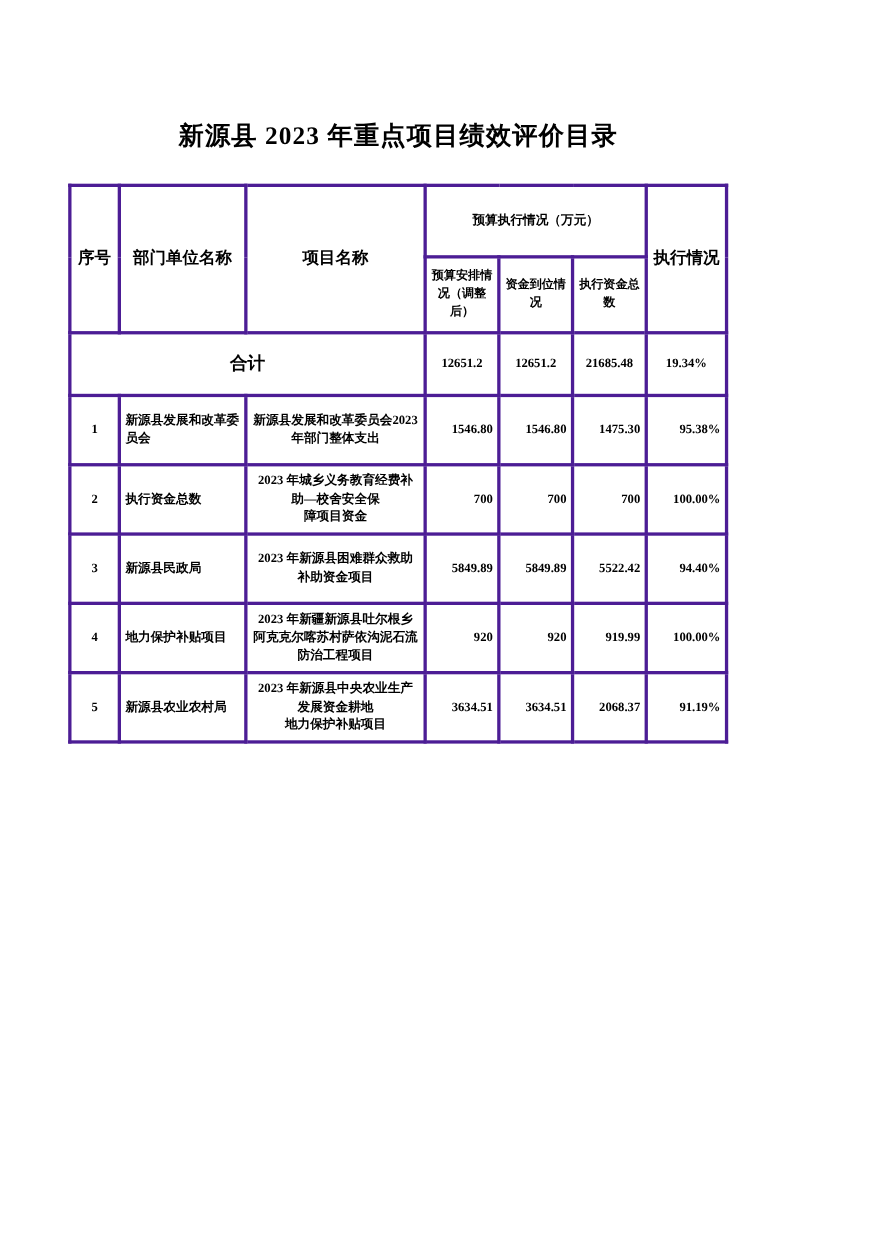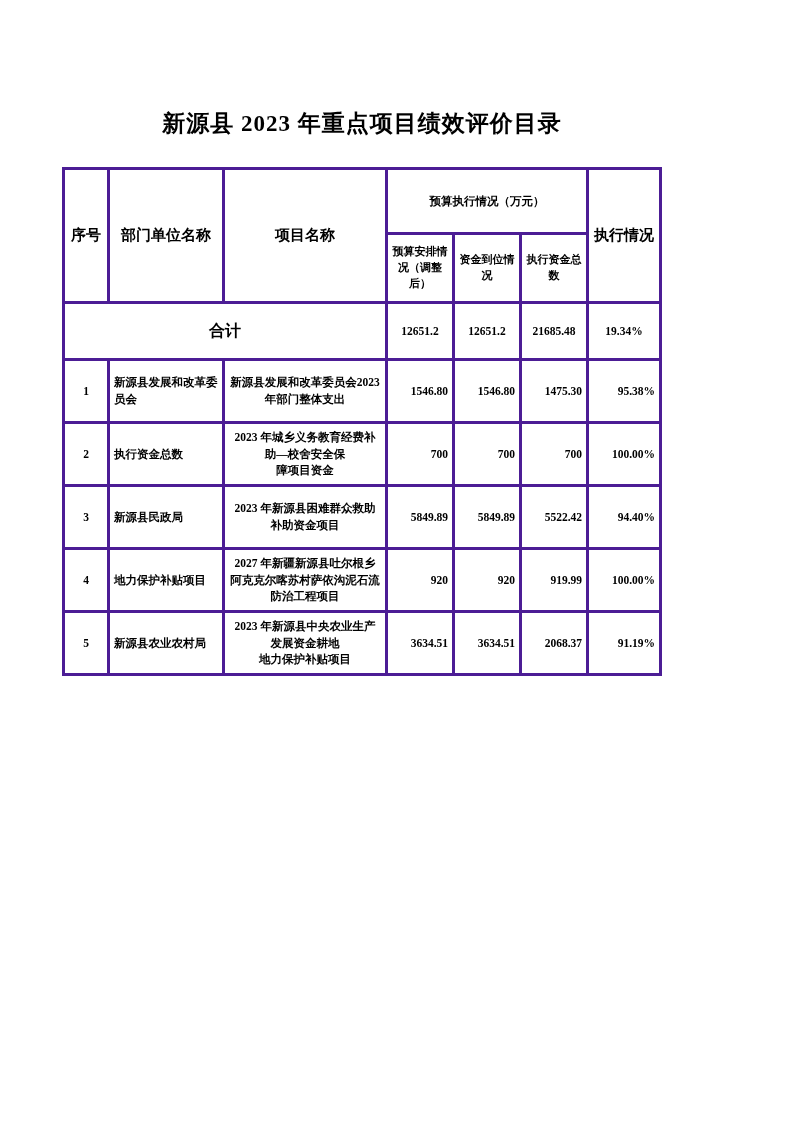--- a/index.html
+++ b/index.html
@@ -150,21 +150,21 @@
           <td class="c-proj multiline">2023 年新源县困难群众救助补助资金项目</td>
           <td class="cell-num">5849.89</td>
           <td class="cell-num">5849.89</td>
           <td class="cell-num">5522.42</td>
           <td class="cell-num">94.40%</td>
         </tr>
 
         <tr class="data-row">
           <td class="c-seq">4</td>
           <td class="c-dept">地力保护补贴项目</td>
-          <td class="c-proj multiline">2027 年新疆新源县吐尔根乡阿克克尔喀苏村萨依沟泥石流防治工程项目</td>
+          <td class="c-proj multiline">2023 年新疆新源县吐尔根乡阿克克尔喀苏村萨依沟泥石流防治工程项目</td>
           <td class="cell-num">920</td>
           <td class="cell-num">920</td>
           <td class="cell-num">919.99</td>
           <td class="cell-num">100.00%</td>
         </tr>
 
         <tr class="data-row">
           <td class="c-seq">5</td>
           <td class="c-dept">新源县农业农村局</td>
           <td class="c-proj multiline">2023 年新源县中央农业生产发展资金耕地

